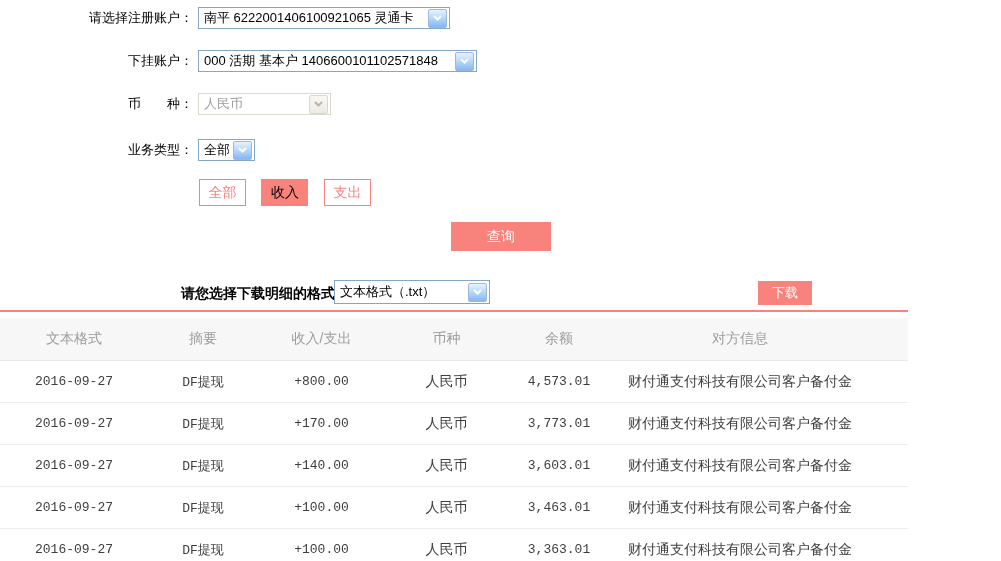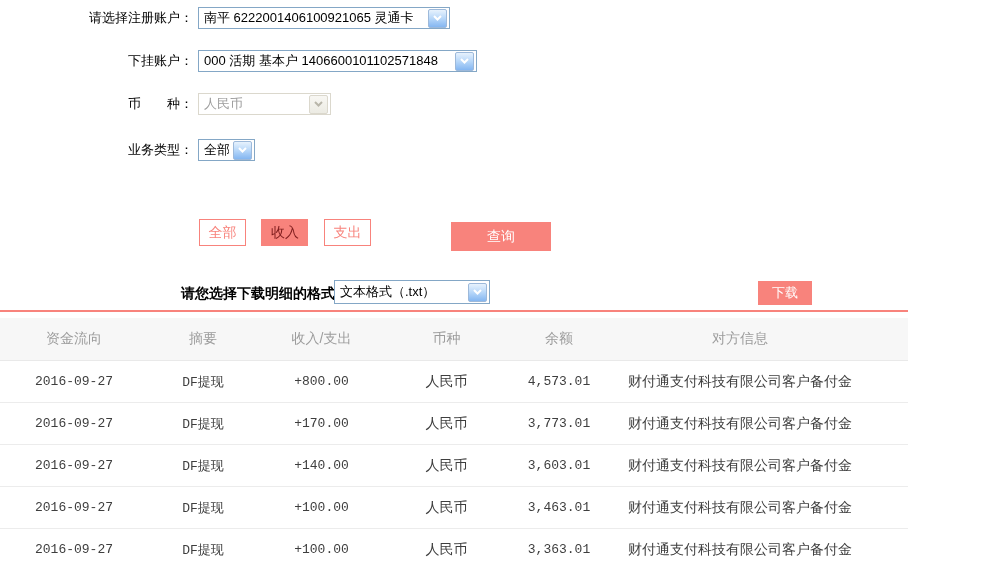--- a/index.html
+++ b/index.html
@@ -18,21 +18,21 @@
     background:linear-gradient(180deg,#e7f2fd 0%,#b7d7f9 50%,#84b6f1 100%);color:#fff;}
   .xp-select.disabled{border-color:#dbd8cd;color:#9d9d9d;}
   .xp-select.disabled .xp-arrow{border-color:#dbd8cd;color:#b9b6aa;
     background:linear-gradient(180deg,#f8f7f3 0%,#ecebe3 100%);}
 
   .flow-group{position:absolute;left:199px;top:179px;}
   .flow-btn{display:inline-block;width:47px;height:27px;margin-right:11px;
     box-sizing:border-box;border:1px solid var(--accent);background:#fff;
     color:var(--accent);font-size:14px;line-height:25px;text-align:center;
     font-family:inherit;padding:0;cursor:pointer;}
-  .flow-btn.active{background:var(--accent);color:#7f1d1d;margin-top:40px;}
+  .flow-btn.active{background:var(--accent);color:#000000;}
 
   .query-btn{position:absolute;left:451px;top:222px;width:100px;height:29px;
     background:var(--accent);color:#fff;border:none;font-size:14px;
     font-family:inherit;cursor:pointer;}
 
   
   .dl-label{position:absolute;font-size:14px;font-weight:bold;line-height:24px;white-space:pre;}
   .dl-btn{position:absolute;left:758px;top:281px;width:54px;height:24px;
     background:var(--accent);color:#fff;border:none;font-size:13px;
     font-family:inherit;cursor:pointer;}
@@ -124,21 +124,21 @@
         <col class="c1">
         <col class="c2">
         <col class="c3">
         <col class="c4">
         <col class="c5">
         <col class="c6">
         <col class="c7">
       </colgroup>
     <thead>
       <tr>
-        <th>资金流向</th>
+        <th>文本格式</th>
         <th>摘要</th>
         <th>收入/支出</th>
         <th>币种</th>
         <th>余额</th>
         <th>对方信息</th>
         <th></th>
       </tr>
     </thead>
     <tbody>
         <tr>

